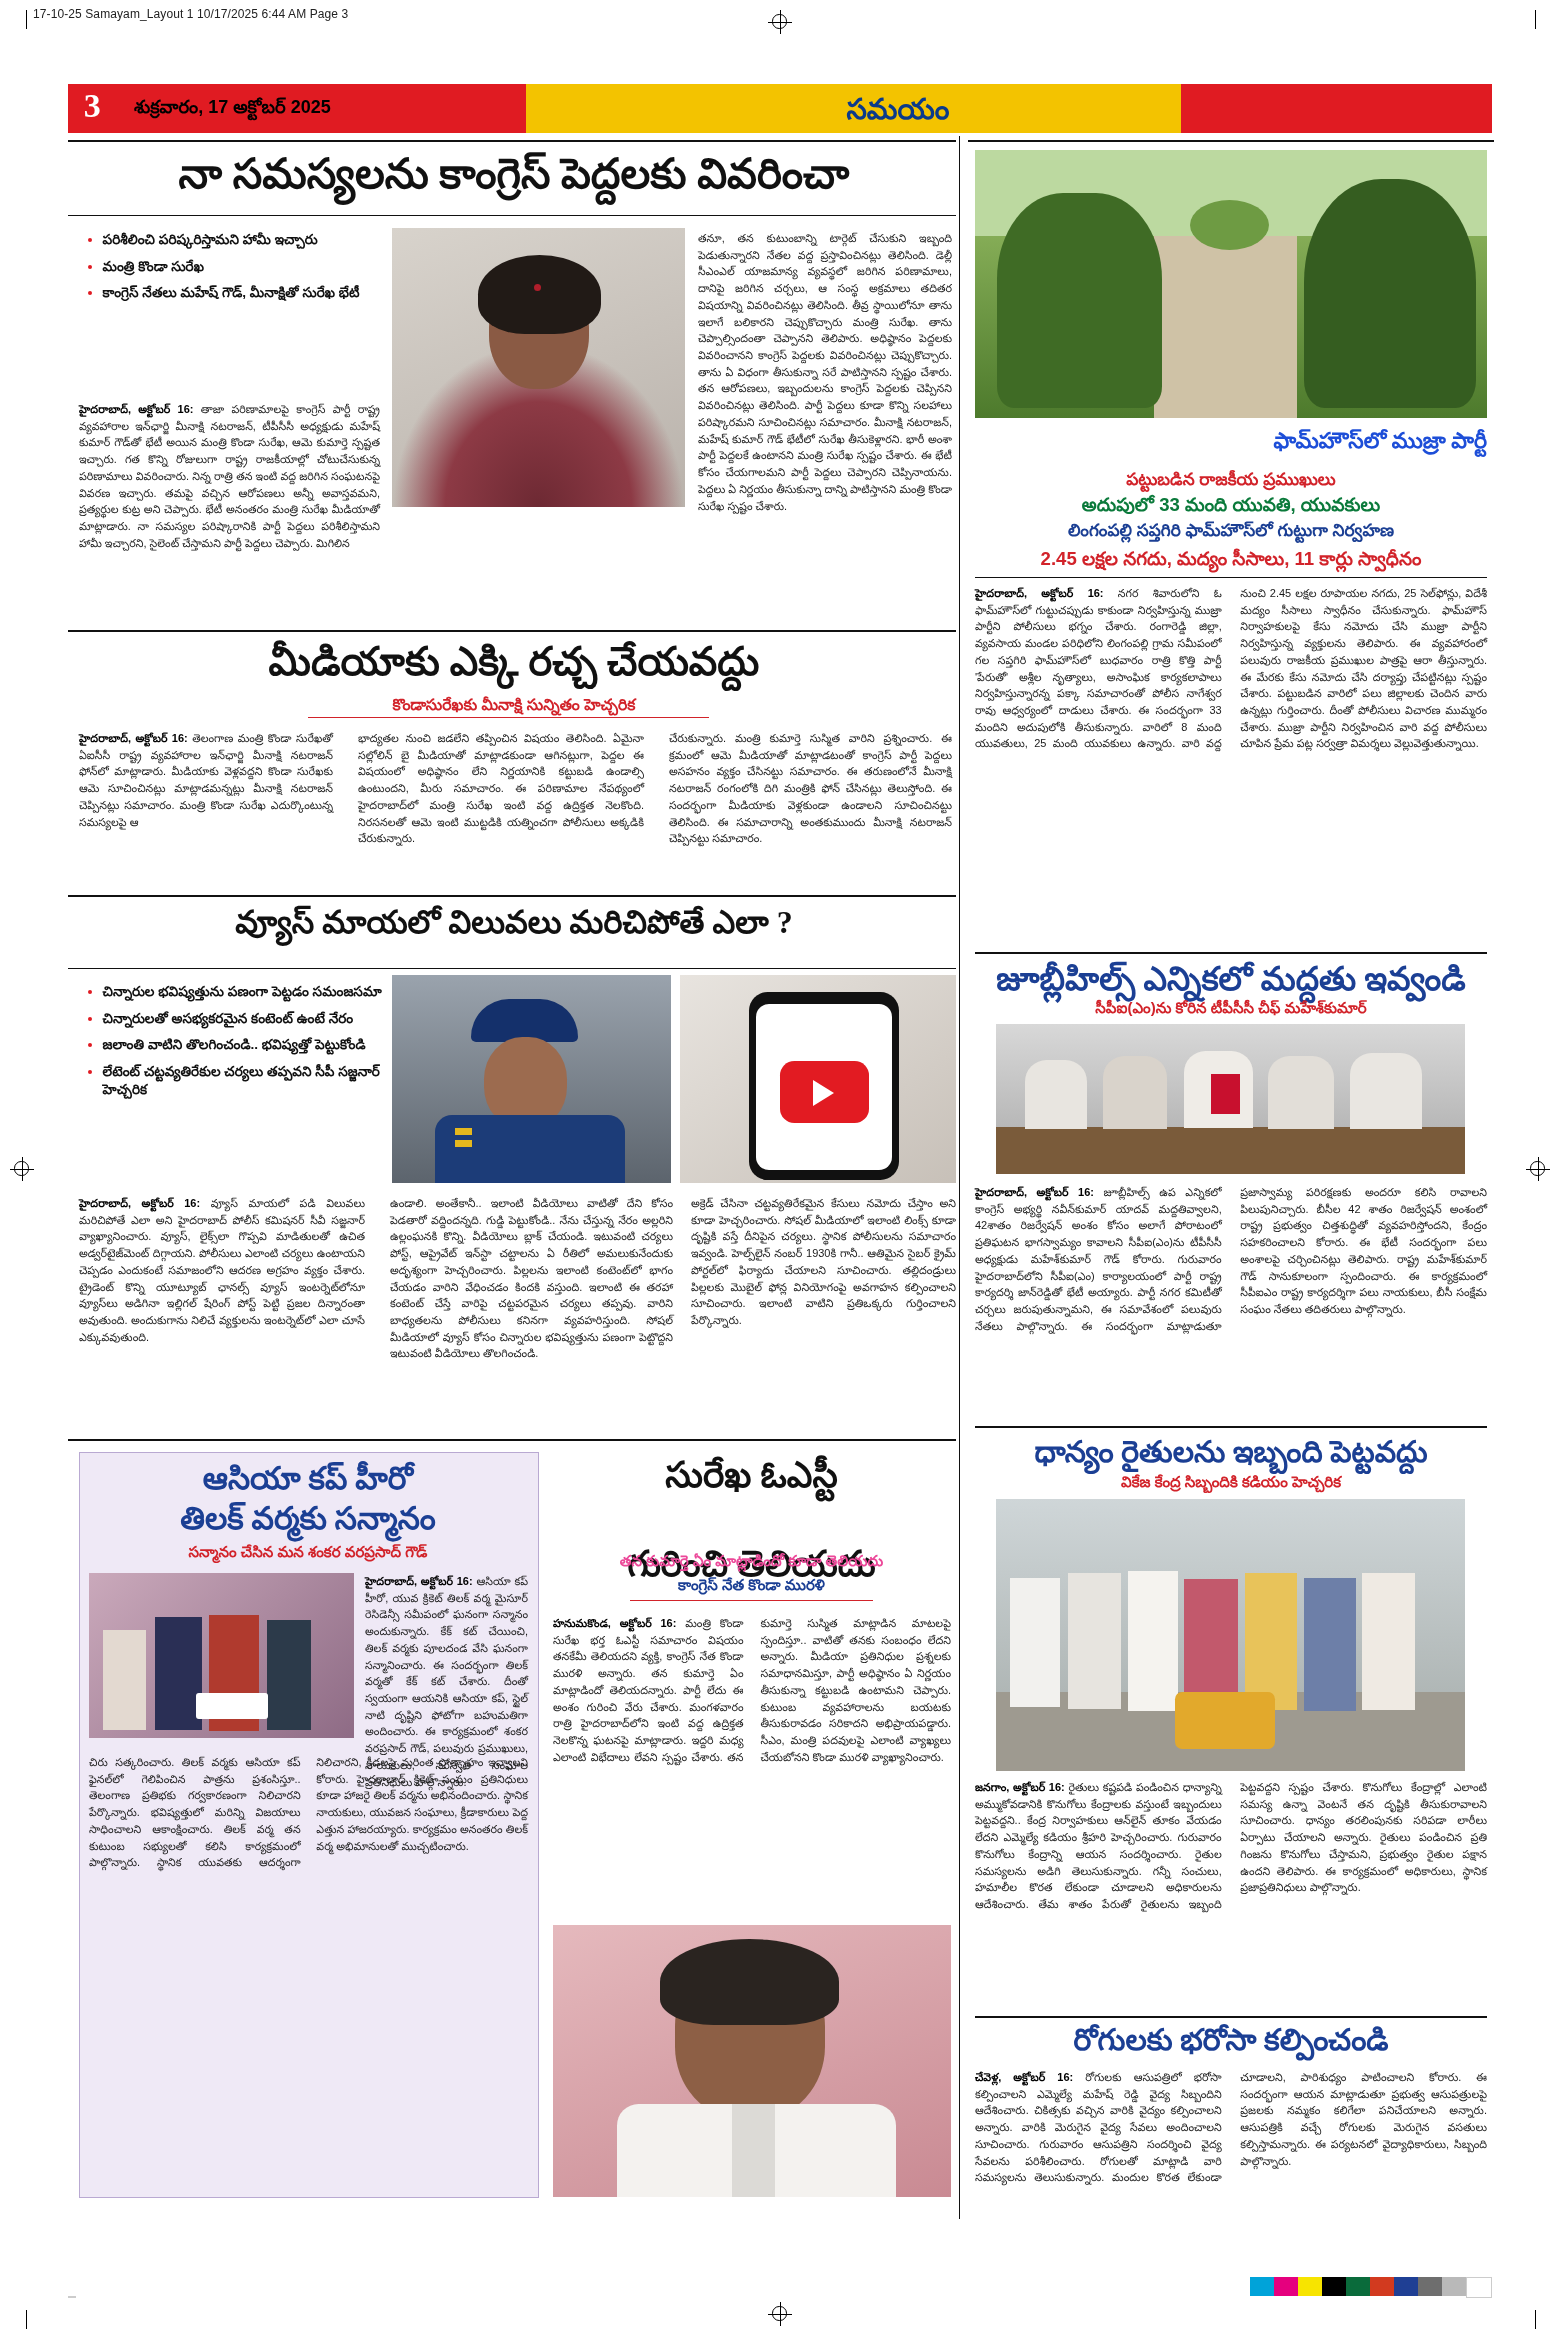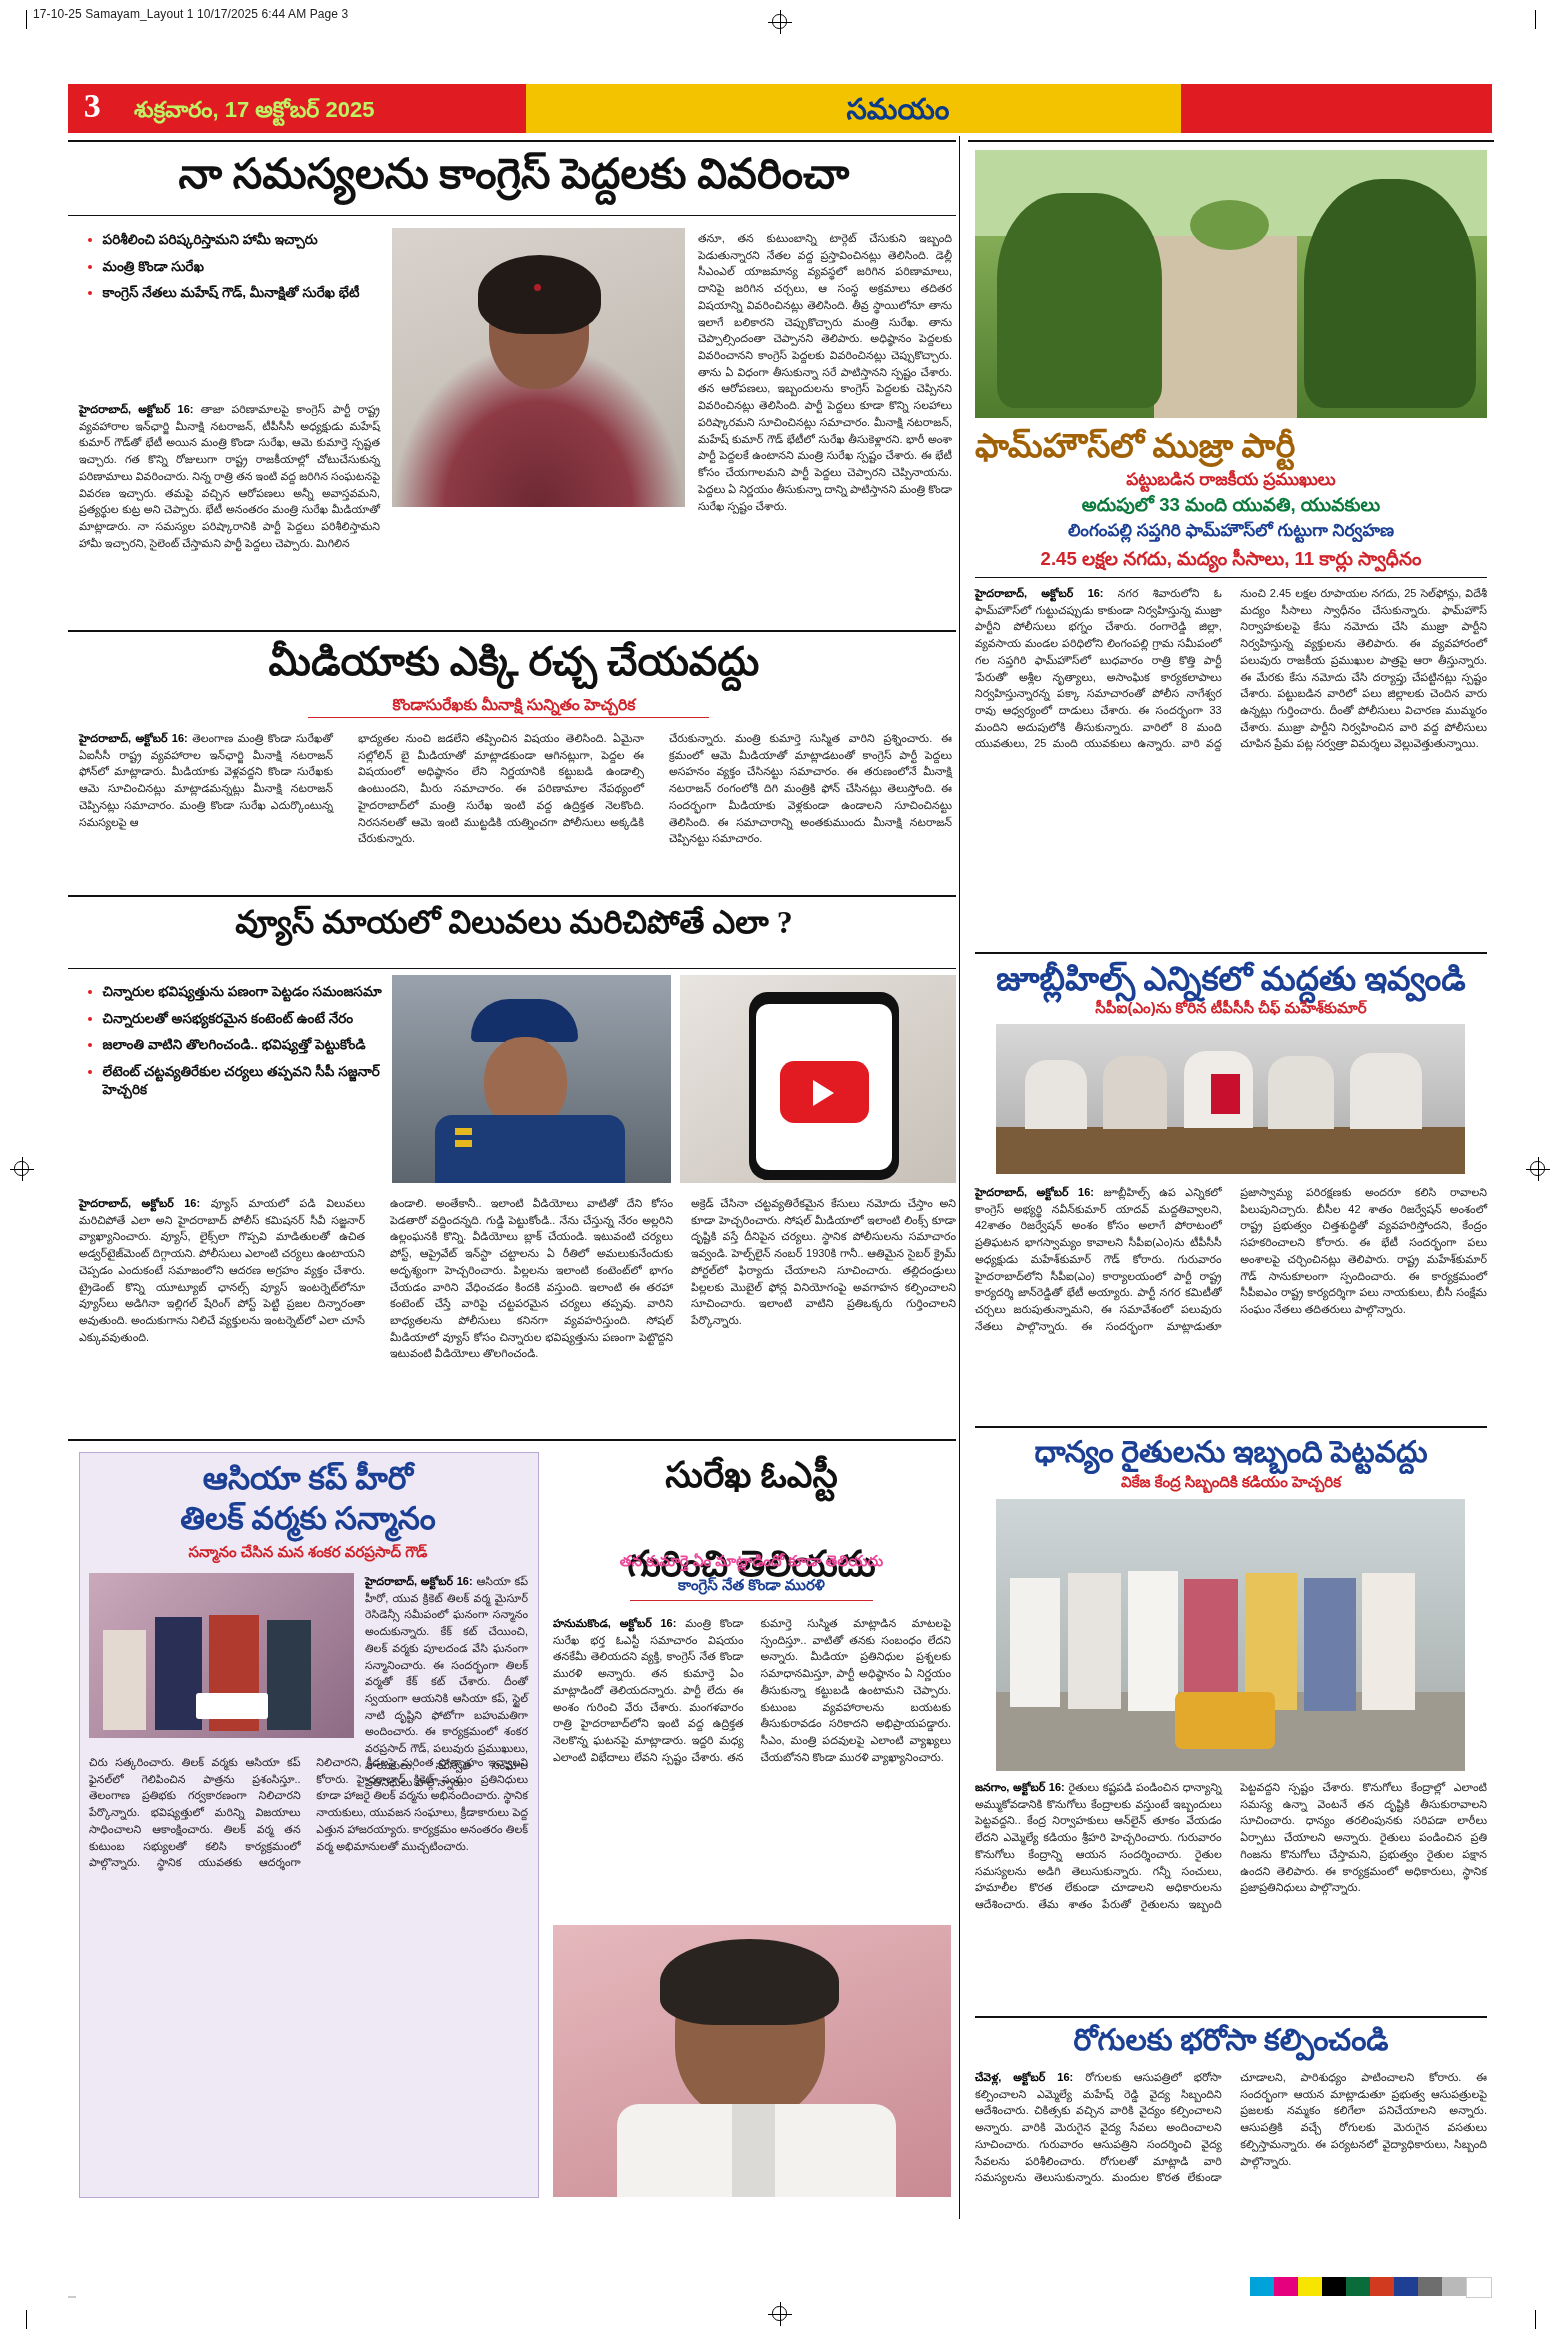--- a/index.html
+++ b/index.html
@@ -10,21 +10,21 @@
   .reg-mark{position:absolute;width:24px;height:24px;}
   .reg-mark:before,.reg-mark:after{content:"";position:absolute;background:#000;}
   .reg-mark:before{left:11.5px;top:0;width:1.4px;height:24px;}
   .reg-mark:after{top:11.5px;left:0;height:1.4px;width:24px;}
   .reg-circ{position:absolute;left:4.3px;top:4.3px;width:14.3px;height:14.3px;border:1.4px solid #000;border-radius:50%;box-sizing:border-box;}
 
   
   .masthead{position:absolute;left:68px;top:84px;width:1424px;height:49px;}
   .mh-red{position:absolute;left:0;top:0;width:458px;height:49px;background:#e01b22;}
   .mh-num{position:absolute;left:15.7px;top:2.9px;font-size:34px;font-weight:bold;color:#fff;font-family:"Liberation Serif",serif;}
-  .mh-date{position:absolute;left:66px;top:13px;font-size:22px;color:#bef264;font-weight:bold;}
+  .mh-date{position:absolute;left:66px;top:13px;font-size:18px;color:#000000;font-weight:bold;}
   .mh-yellow{position:absolute;left:458px;top:0;width:966px;height:49px;background:#f3c300;}
   .mh-title{position:absolute;left:193px;top:8.6px;width:358px;text-align:center;font-size:29px;font-weight:bold;color:#0b3a8a;font-family:"Liberation Serif",serif;}
   .mh-red2{position:absolute;left:1113px;top:0;width:311px;height:49px;background:#e01b22;}
 
   .rule{position:absolute;background:#111;}
   .vrule{position:absolute;width:1.4px;background:#111;}
 
   h1.hl{margin:0;font-family:"Liberation Serif",serif;font-weight:bold;color:#111;line-height:1.05;}
   .tel{font-family:"Liberation Sans",sans-serif;}
   .body-col{font-size:11px;line-height:1.52;text-align:justify;color:#1a1a1a;}
@@ -190,21 +190,21 @@
   </div>
 
   <div class="photo" style="left:975px;top:150px;width:512px;height:268px;background:linear-gradient(180deg,#9fc46a,#4d7a2c);">
     <div style="position:absolute;left:0;top:0;width:100%;height:86px;background:#bcd9a0;"></div>
     <div style="position:absolute;left:179px;top:86px;width:143px;height:183px;background:#cfc2a6;"></div>
     <div style="position:absolute;left:21.5px;top:43px;width:165px;height:215px;background:#3f6b25;border-radius:40% 40% 10% 10%;"></div>
     <div style="position:absolute;left:329px;top:29px;width:172px;height:229px;background:#355d20;border-radius:45% 45% 12% 12%;"></div>
     <div style="position:absolute;left:215px;top:50px;width:79px;height:50px;background:#6e9b43;border-radius:50%;"></div>
   </div>
 
-  <h1 class="hl tel" style="position:absolute;left:975px;top:429px;width:512px;font-size:33px;text-align:left;color:#a16207;">ఫామ్‌హౌస్‌లో ముజ్రా పార్టీ</h1>
+  <h1 class="hl tel" style="position:absolute;left:975px;top:429px;width:512px;font-size:22px;text-align:right;color:#1d4ed8;">ఫామ్‌హౌస్‌లో ముజ్రా పార్టీ</h1>
   <div style="position:absolute;left:975px;top:470px;width:512px;text-align:center;font-size:17px;font-weight:bold;color:#d2232a;">పట్టుబడిన రాజకీయ ప్రముఖులు</div>
   <div style="position:absolute;left:975px;top:494px;width:512px;text-align:center;font-size:18.6px;font-weight:bold;color:#0b7a3b;">అదుపులో 33 మంది యువతి, యువకులు</div>
   <div style="position:absolute;left:975px;top:521px;width:512px;text-align:center;font-size:17px;font-weight:bold;color:#1b3f94;">లింగంపల్లి సప్తగిరి ఫామ్‌హౌస్‌లో గుట్టుగా నిర్వహణ</div>
   <div style="position:absolute;left:975px;top:548px;width:512px;text-align:center;font-size:18.6px;font-weight:bold;color:#d2232a;">2.45 లక్షల నగదు, మద్యం సీసాలు, 11 కార్లు స్వాధీనం</div>
   <div class="rule" style="left:975px;top:577px;width:512px;height:1.4px;"></div>
 
   <div class="body-col" style="position:absolute;left:975px;top:585px;width:512px;column-count:2;column-gap:18.6px;">
     <b>హైదరాబాద్, అక్టోబర్ 16:</b>
     <span>నగర శివారులోని ఓ ఫామ్‌హౌస్‌లో గుట్టుచప్పుడు కాకుండా నిర్వహిస్తున్న ముజ్రా పార్టీని పోలీసులు భగ్నం చేశారు. రంగారెడ్డి జిల్లా, వ్యవసాయ మండల పరిధిలోని లింగంపల్లి గ్రామ సమీపంలో గల సప్తగిరి ఫామ్‌హౌస్‌లో బుధవారం రాత్రి కొత్తి పార్టీ 'పేరుతో' అశ్లీల నృత్యాలు, అసాంఘిక కార్యకలాపాలు నిర్వహిస్తున్నారన్న పక్కా సమాచారంతో పోలీస నాగేశ్వర రావు ఆధ్వర్యంలో దాడులు చేశారు. ఈ సందర్భంగా 33 మందిని అదుపులోకి తీసుకున్నారు. వారిలో 8 మంది యువతులు, 25 మంది యువకులు ఉన్నారు. వారి వద్ద నుంచి 2.45 లక్షల రూపాయల నగదు, 25 సెల్‌ఫోన్లు, విదేశీ మద్యం సీసాలు స్వాధీనం చేసుకున్నారు. ఫామ్‌హౌస్ నిర్వాహకులపై కేసు నమోదు చేసి ముజ్రా పార్టీని నిర్వహిస్తున్న వ్యక్తులను తెలిపారు. ఈ వ్యవహారంలో పలువురు రాజకీయ ప్రముఖుల పాత్రపై ఆరా తీస్తున్నారు. ఈ మేరకు కేసు నమోదు చేసి దర్యాప్తు చేపట్టినట్లు స్పష్టం చేశారు. పట్టుబడిన వారిలో పలు జిల్లాలకు చెందిన వారు ఉన్నట్లు గుర్తించారు. దీంతో పోలీసులు విచారణ ముమ్మరం చేశారు. ముజ్రా పార్టీని నిర్వహించిన వారి వద్ద పోలీసులు చూపిన ప్రేమ పట్ల సర్వత్రా విమర్శలు వెల్లువెత్తుతున్నాయి.</span>
   </div>

